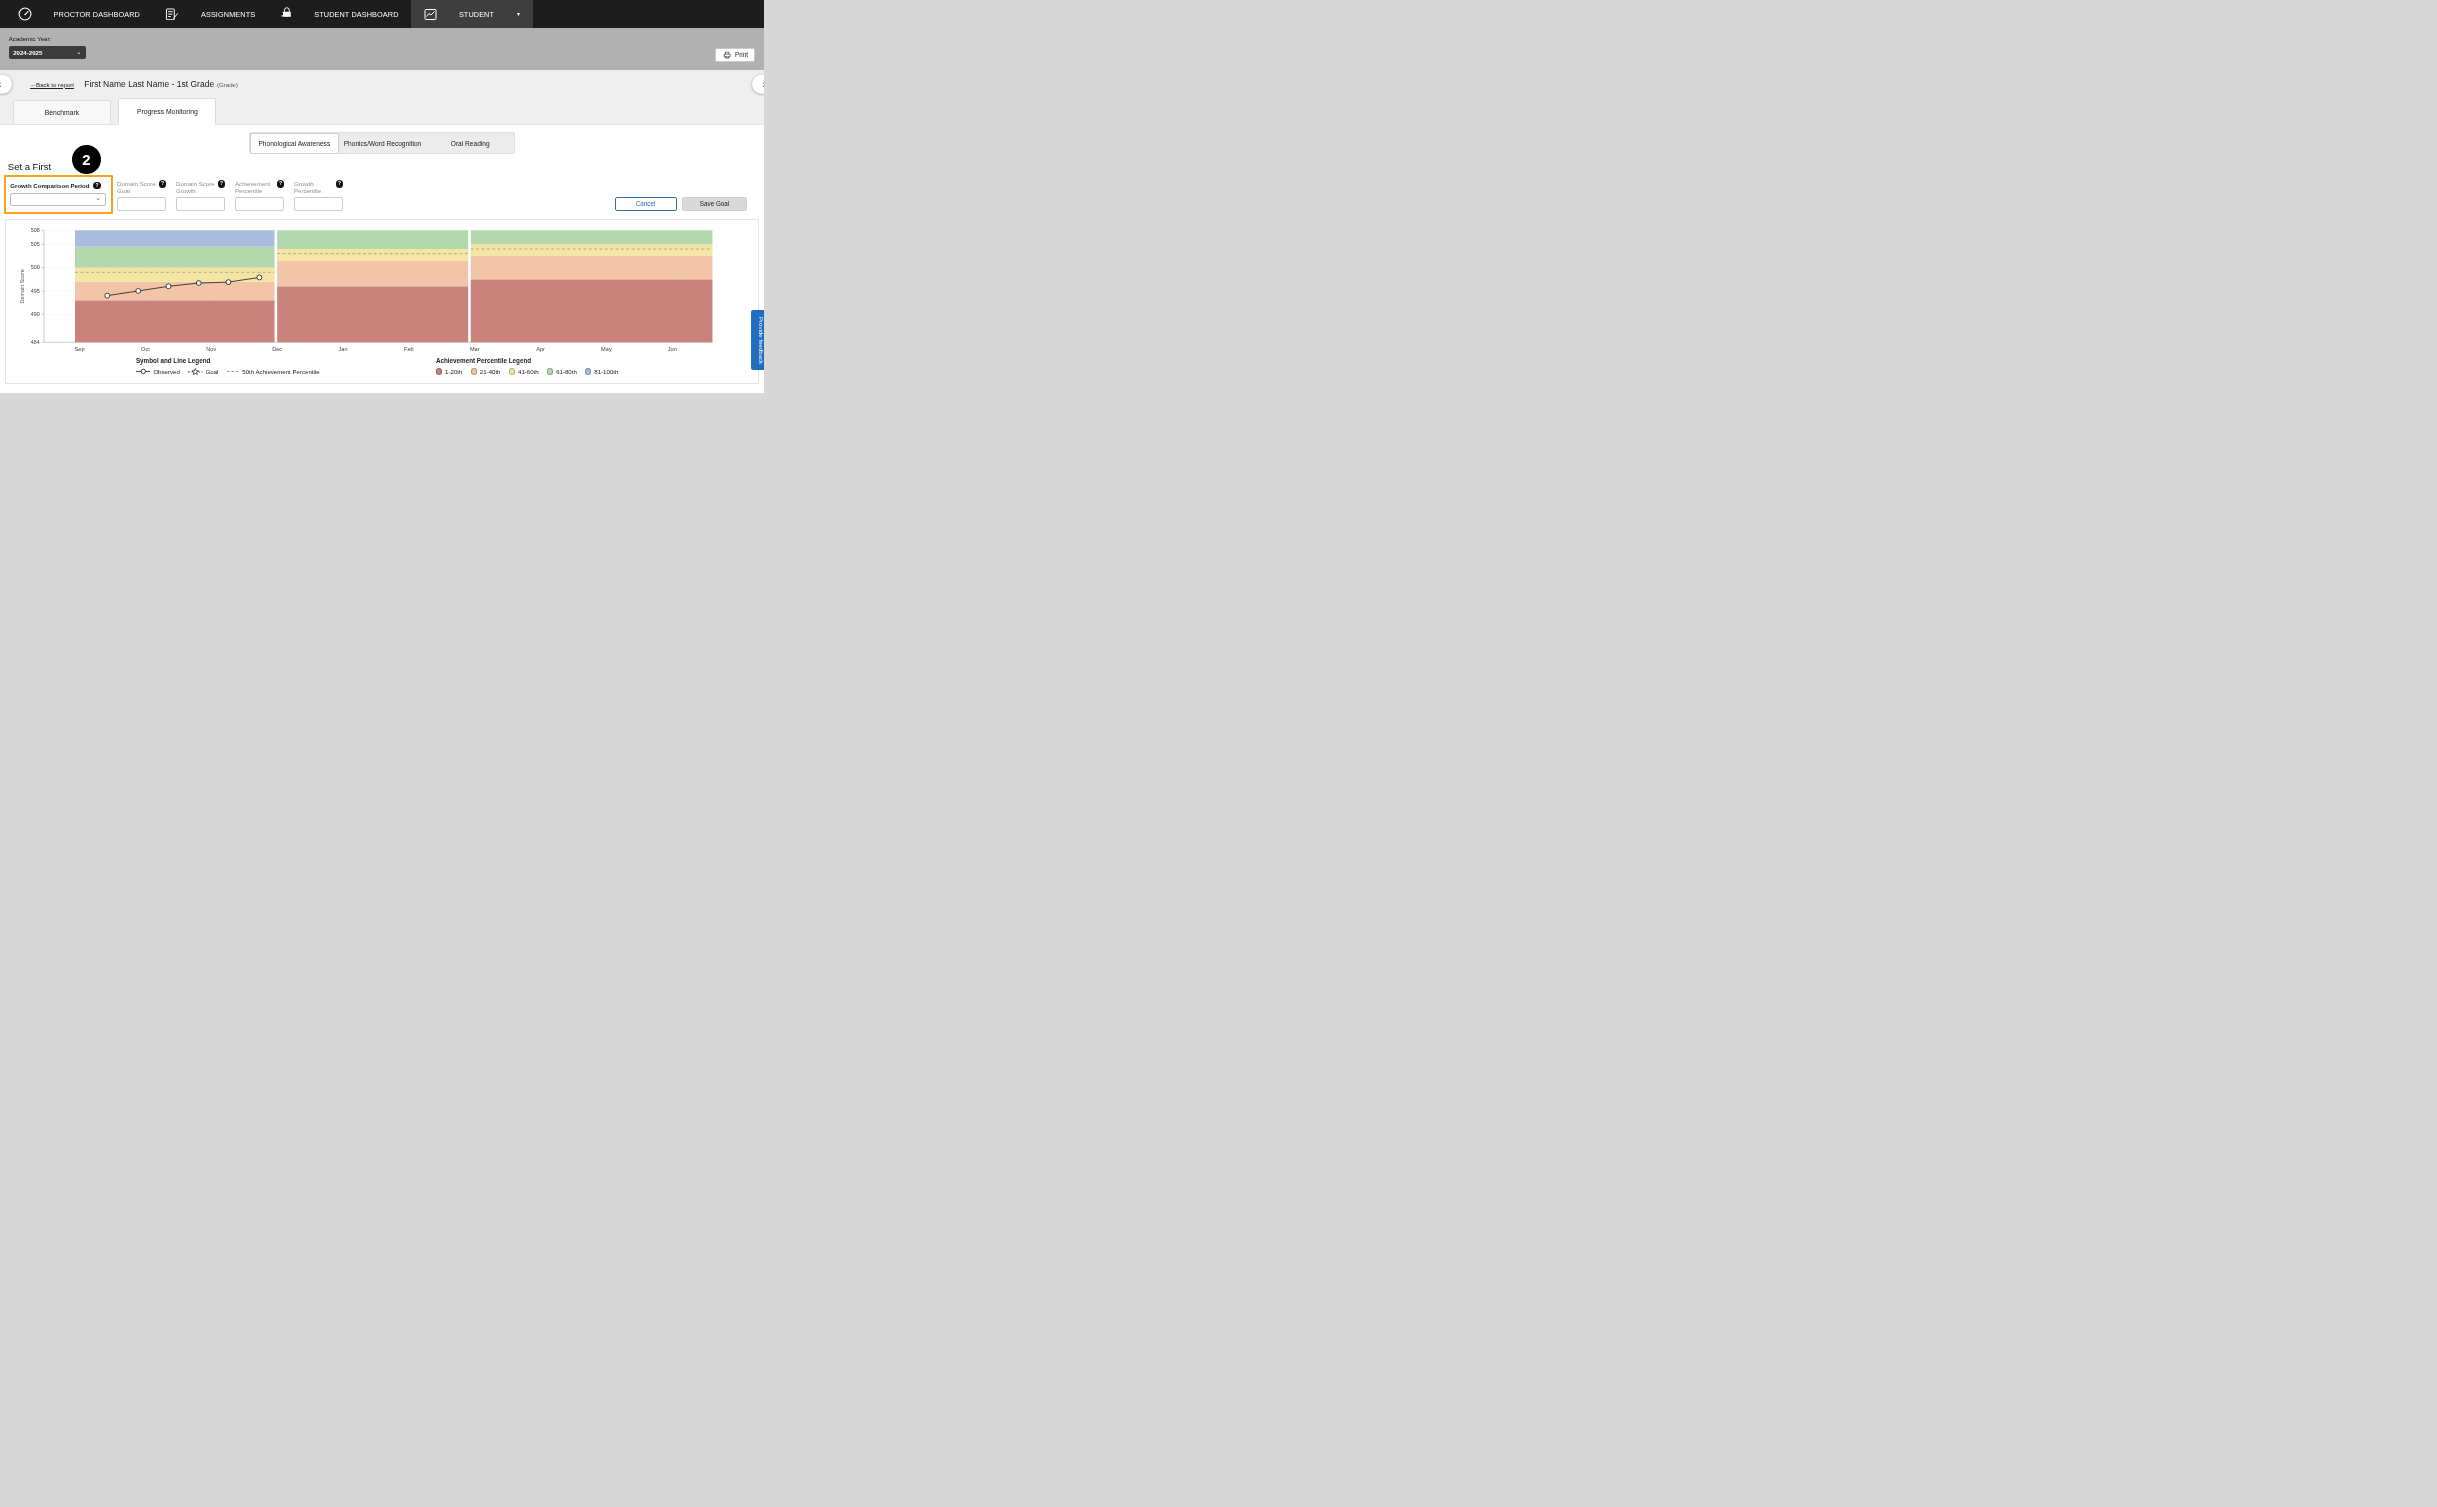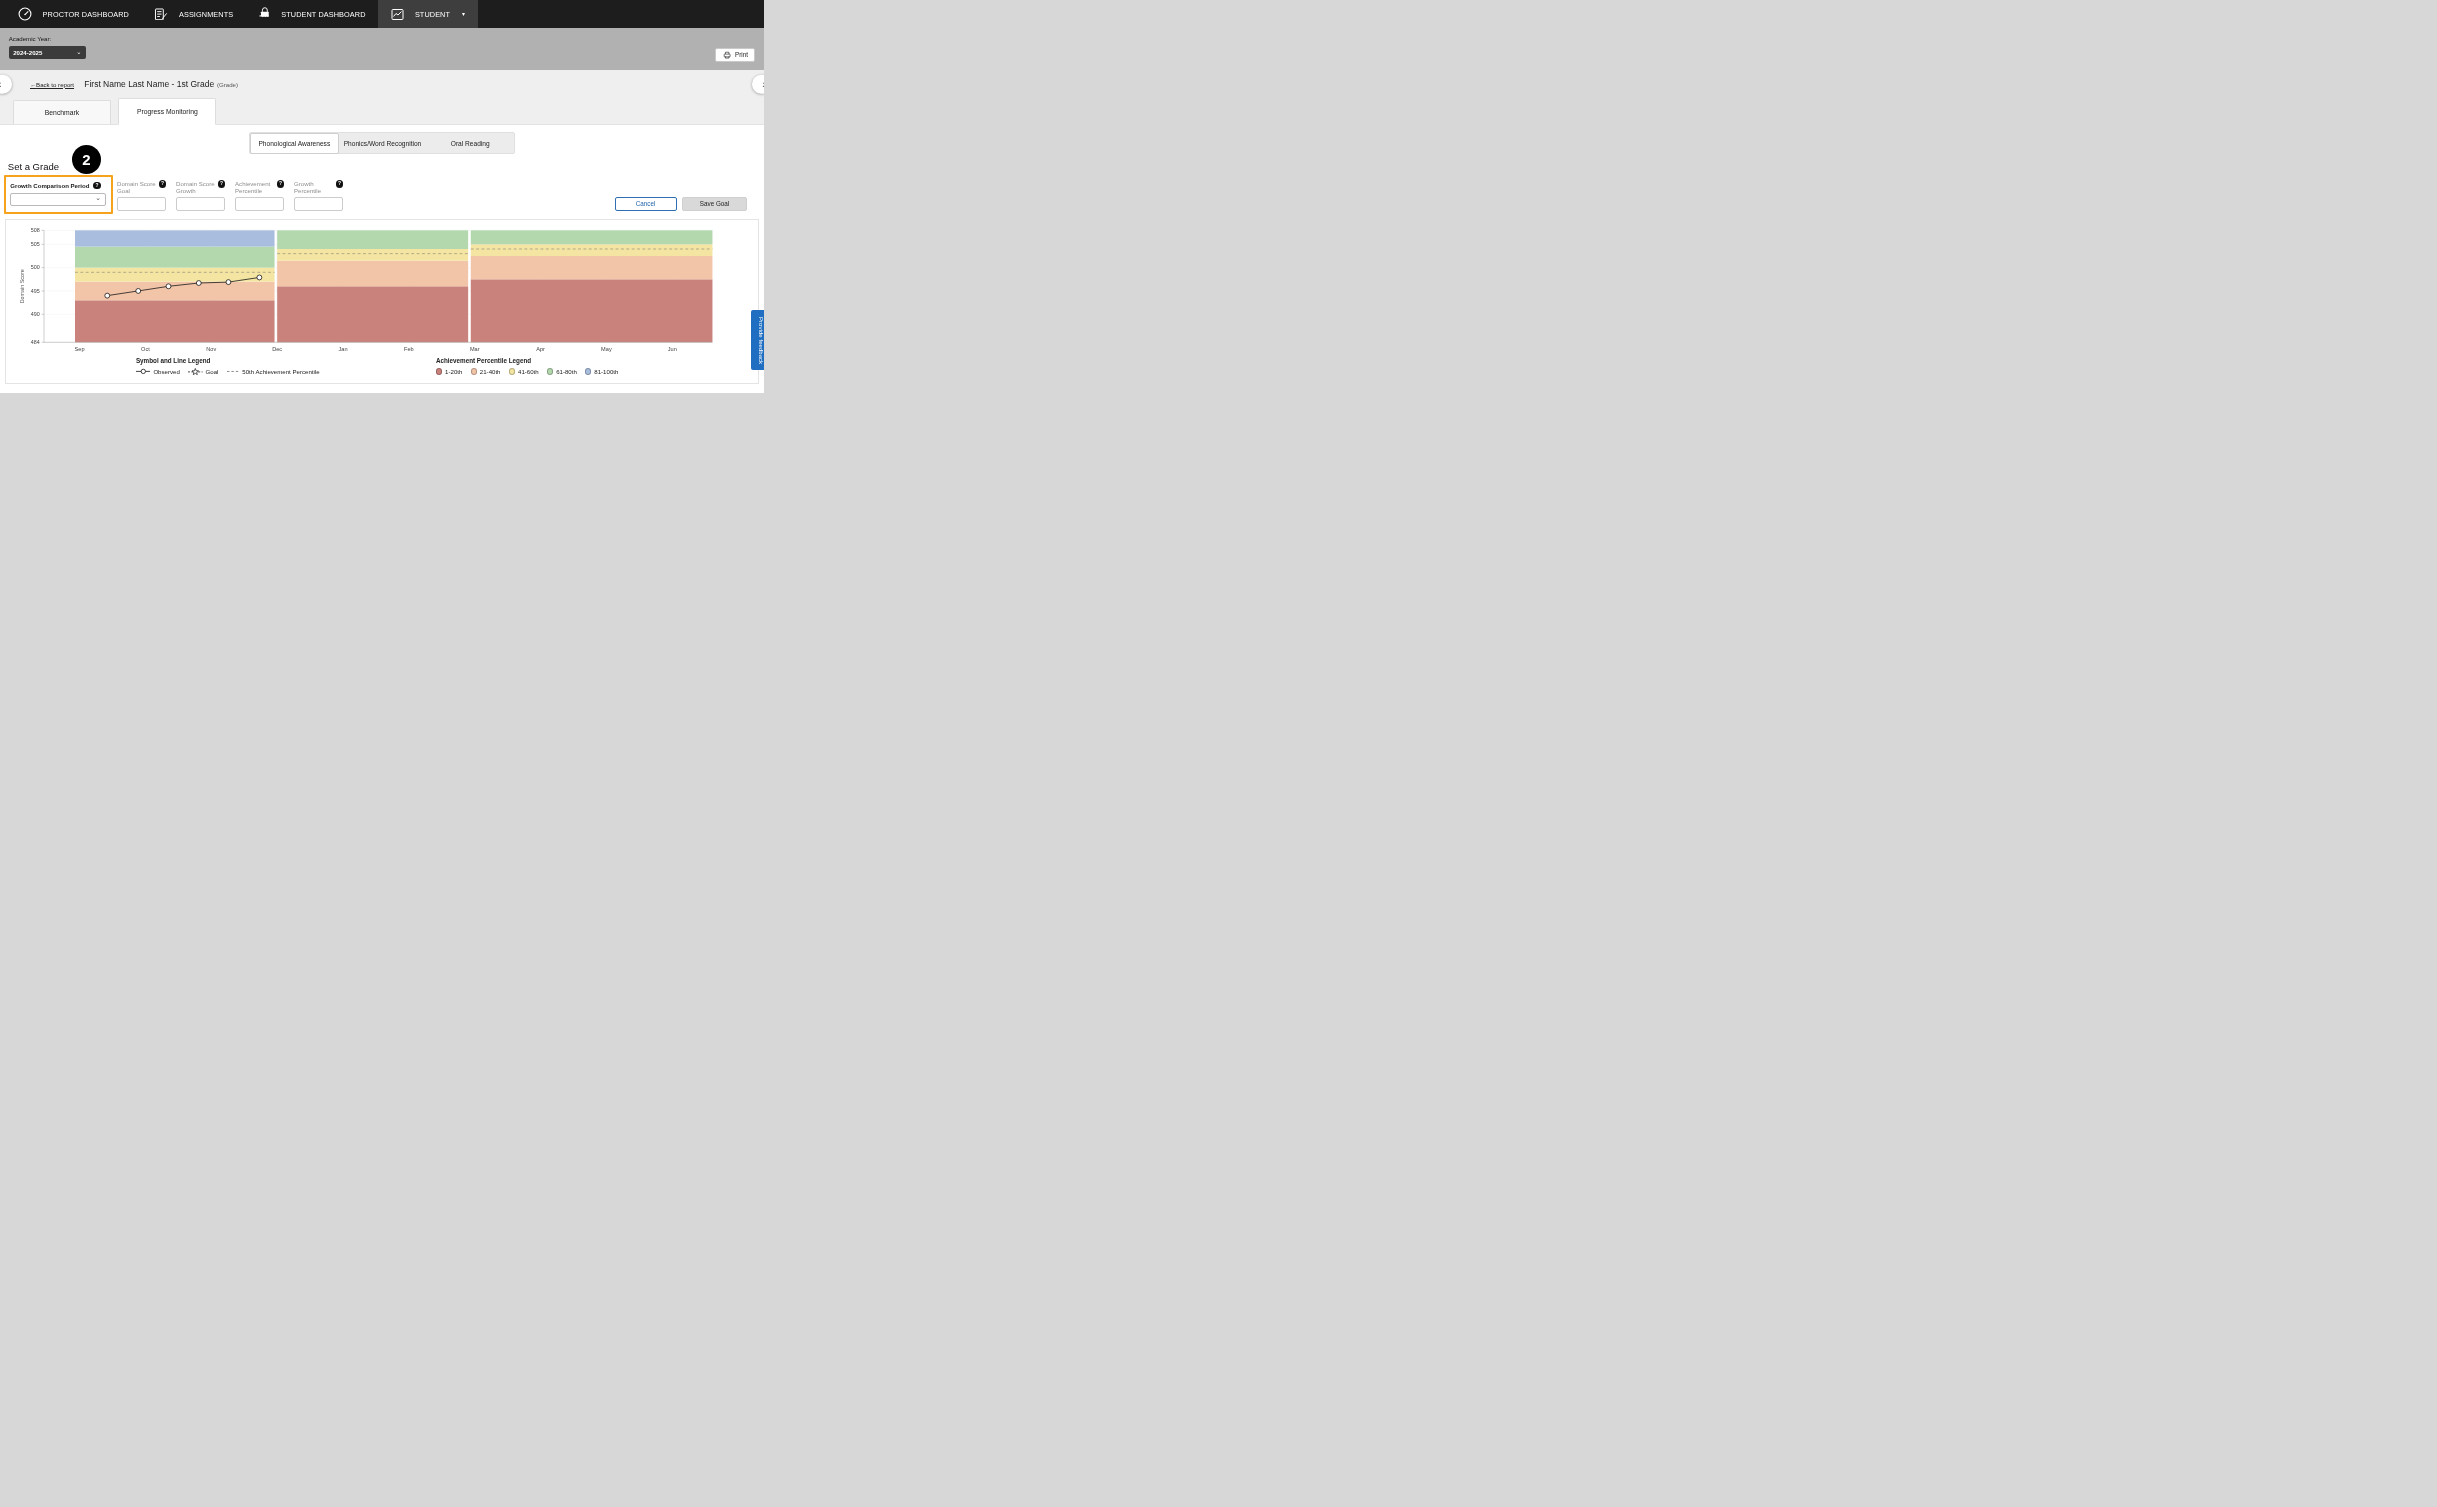--- a/index.html
+++ b/index.html
@@ -6,21 +6,21 @@
   html,body { width: 764px; }
   body {
     font-family: "Liberation Sans", "DejaVu Sans", sans-serif;
     background: #d7d7d7;
     color: #222;
   }
   .page { width: 764px; min-height: 394px; position: relative; background: #fff; overflow: hidden; }
 
   
   .topnav { height: 28px; background: #1d1d1d; display: flex; align-items: stretch; padding-left: 4.9px; }
-  .nav-item { display: flex; align-items: center; gap: 11px; padding: 0 12.7px; color: #fff;
+  .nav-item { display: flex; align-items: center; gap: 22px; padding: 0 12.7px; color: #fff;
               font-size: 7.3px; letter-spacing: 0.1px; cursor: pointer; white-space: nowrap; }
   .nav-item.active { background: #3e3e3e; }
   .nav-icon { display: flex; flex-direction: column; align-items: center; line-height: 1; }
   .nav-icon .stars { font-size: 4.9px; letter-spacing: 0.7px; margin-top: -1px; color: #fff; }
   .nav-caret { font-size: 5.9px; margin-left: 1px; }
 
   
   .toolbar { height: 42px; background: #b1b1b1; position: relative; padding: 7.3px 8.8px 0; }
   .year-label { font-size: 6.1px; color: #111; margin-bottom: 3.4px; }
   .year-select { width: 77px; height: 13px; background: #3b3b3b; color: #fff; font-weight: 700;
@@ -189,21 +189,21 @@
 
   <div class="panel">
 
     <div class="segmented">
       <div class="segment active">Phonological Awareness</div>
       <div class="segment">Phonics/Word Recognition</div>
       <div class="segment">Oral Reading</div>
     </div>
 
     <div class="step-badge">2</div>
-    <h2 class="goal-heading">Set a Grade</h2>
+    <h2 class="goal-heading">Set a First</h2>
 
     <div class="goal-form">
       <div class="highlight-box" style="border-color: rgb(246, 162, 29);">
         <div class="field-label dark">
           <span>Growth Comparison Period</span>
           <span class="help">?</span>
         </div>
         <div class="select">
           <span class="sel-caret">⌄</span>
         </div>

